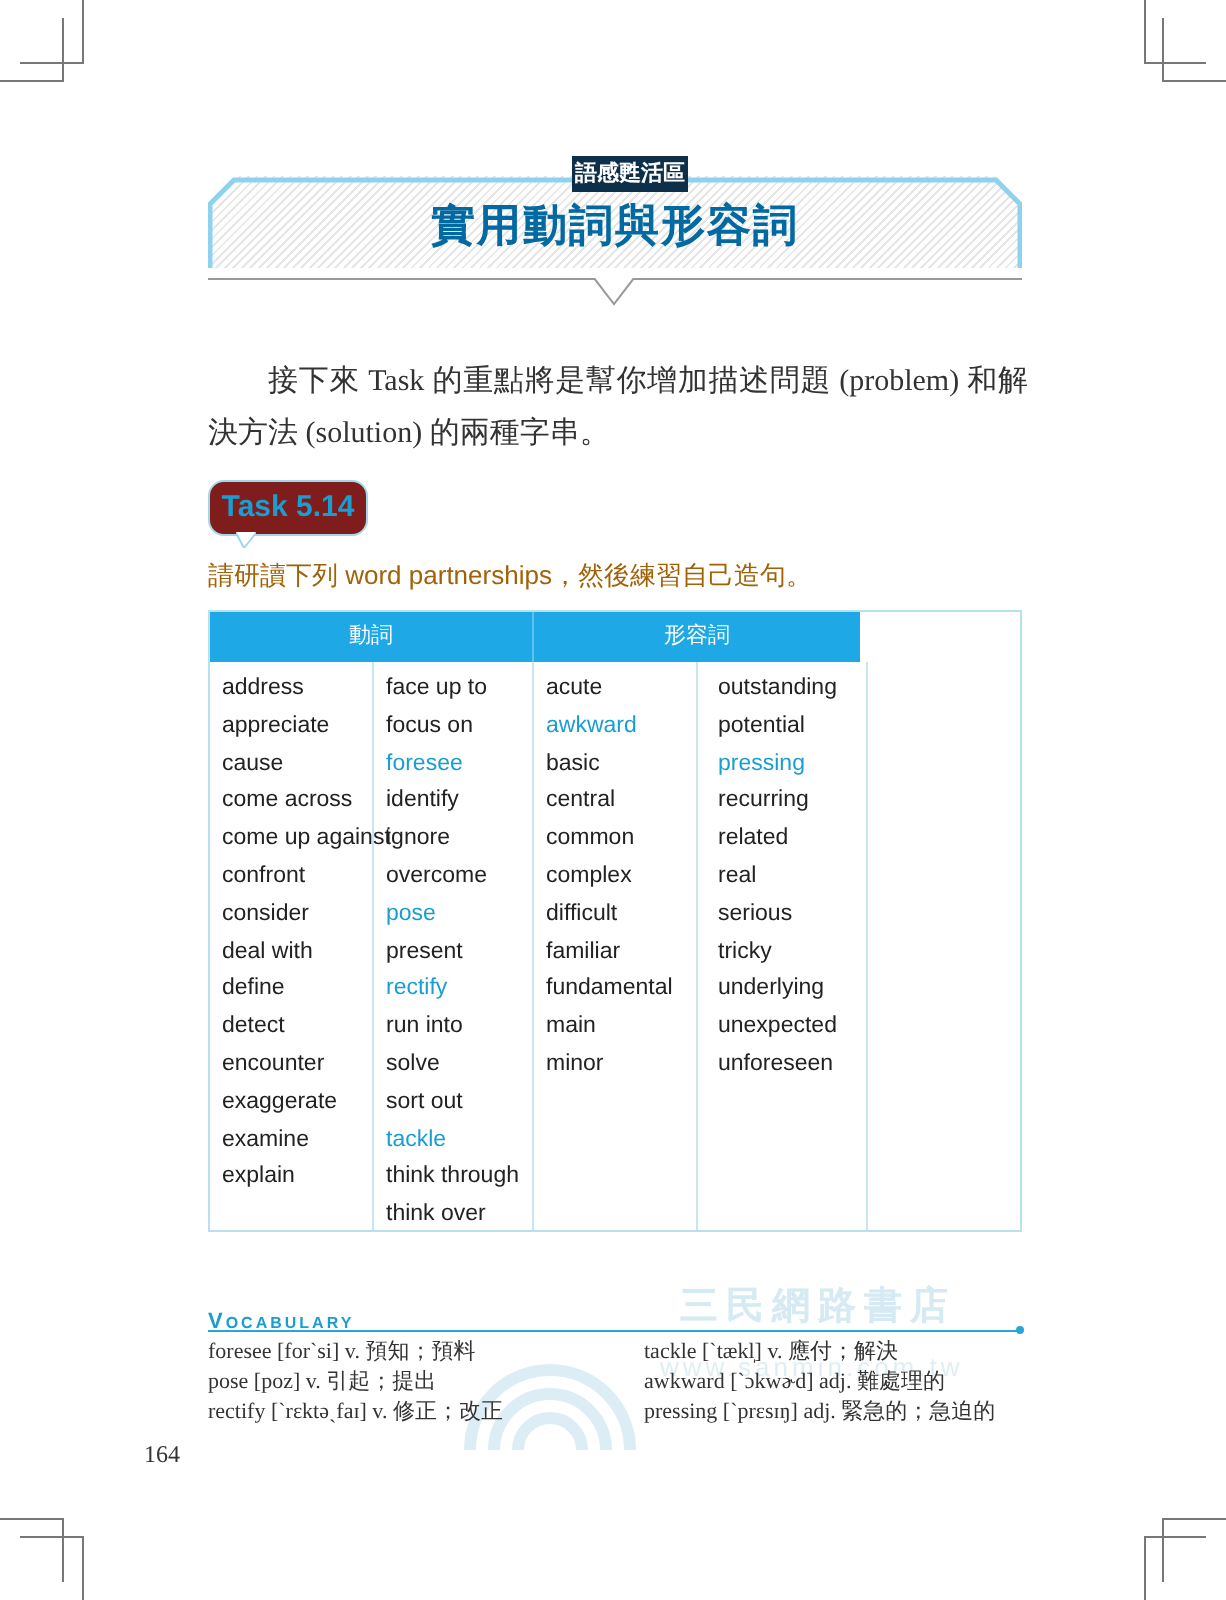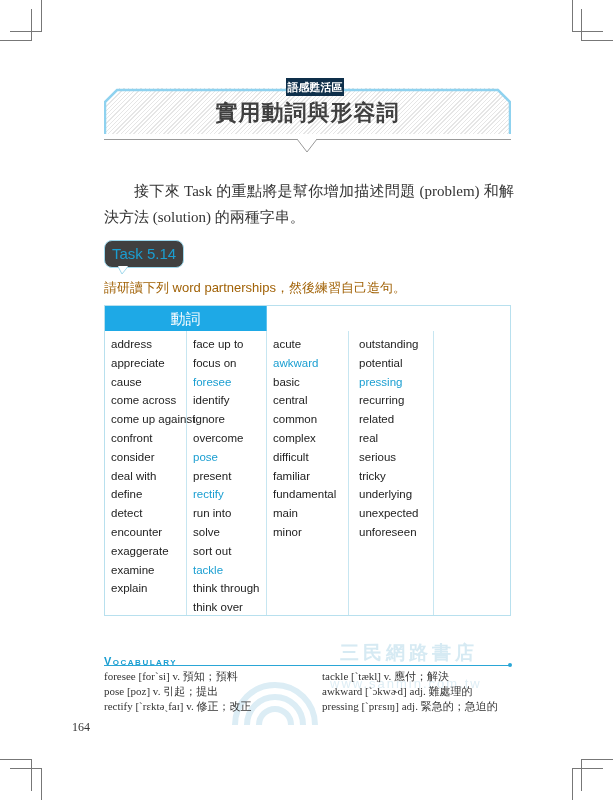--- a/index.html
+++ b/index.html
@@ -7,33 +7,33 @@
          font-family:"Liberation Sans", sans-serif; color:#222; }
   .crop { position:absolute; background:#777; }
   
   .hdr-band { position:absolute; left:104px; top:88px; width:407px; height:46px;
     background: repeating-linear-gradient(135deg, #ffffff 0 2px, #e6e6e6 2px 3px);
     clip-path: polygon(14px 0, calc(100% - 14px) 0, 100% 14px, 100% 100%, 0 100%, 0 14px); }
   .hdr-frame { position:absolute; left:104px; top:88px; width:407px; height:46px; }
   .hdr-tag { position:absolute; left:286px; top:78px; width:58px; height:18px; background:#0e2f4a;
     color:#fff; font-size:11px; font-weight:bold; text-align:center; line-height:18px; }
   .hdr-title { position:absolute; left:104px; top:98px; width:407px; text-align:center;
-    font-size:22px; font-weight:bold; color:#404040; letter-spacing:1px; }
+    font-size:22px; font-weight:bold; color:#0369a1; letter-spacing:1px; }
   .hdr-line { position:absolute; left:104px; top:139px; width:407px; height:1px; background:#999; }
   .hdr-notch { position:absolute; left:297px; top:139px; width:20px; height:14px; }
   
   .intro { position:absolute; left:104px; top:178px; width:410px; font-family:"Liberation Serif", serif;
     font-size:15px; line-height:26px; color:#333; text-indent:30px; text-align:justify; }
   .task { position:absolute; left:104px; top:240px; width:78px; height:26px; border:1px solid #9fd8ec;
-    border-radius:8px; color:#1a9ed1; font-weight:normal; font-size:15px; text-align:center; line-height:26px; background:#404040; }
+    border-radius:8px; color:#1a9ed1; font-weight:bold; font-size:15px; text-align:center; line-height:26px; background:#7f1d1d; }
   .task-tail { position:absolute; left:118px; top:266px; width:10px; height:8px; }
   .instr { position:absolute; left:104px; top:279px; font-size:13px; color:#a16207; }
   
   .tbl { position:absolute; left:104px; top:305px; width:407px; height:311px; border:1px solid #b8e0ee; box-sizing:border-box; }
-  .th { position:absolute; top:0; height:25px; background:#1ea9e6; color:#fff; font-size:15px; text-align:center; line-height:25px; }
+  .th { position:absolute; top:0; height:25px; background:#1ea9e6; color:#fff; font-size:11px; text-align:center; line-height:25px; }
   .col { position:absolute; top:25px; bottom:0; border-right:1px solid #c7e6f1; box-sizing:border-box; padding-top:4px; }
   .col div { font-size:11.5px; height:18.8px; line-height:18.8px; padding-left:6px; color:#222; white-space:nowrap; }
   .col div.hl { color:#1a9ed1; font-weight:normal; }
   .side { position:absolute; left:325px; top:0; right:0; bottom:0; text-align:center; }
   .side .w { position:absolute; left:0; right:0; top:138px; font-weight:bold; font-size:13px; }
   .side .s { position:absolute; left:0; right:0; top:158px; font-size:12px; }
   
   .voc-title { position:absolute; left:104px; top:655px; font-size:11px; font-weight:bold; color:#1a9ed1; letter-spacing:1.5px; font-variant:small-caps; }
   .voc-line { position:absolute; left:104px; top:665px; width:407px; height:1px; background:#2aa6d6; }
   .voc-dot { position:absolute; left:508px; top:663px; width:4px; height:4px; border-radius:50%; background:#2aa6d6; }
@@ -79,20 +79,21 @@
 
 <div class="task">Task  5.14</div>
 <svg class="task-tail" viewBox="0 0 10 8" width="10" height="8">
   <polygon points="0,0 10,0 4,8" fill="#fff"></polygon>
   <polyline points="0,0.5 4,8 10,0.5" fill="none" stroke="#9fd8ec" stroke-width="1"></polyline>
 </svg>
 <div class="instr">請研讀下列 word partnerships，然後練習自己造句。</div>
 
 <div class="tbl">
   <div class="th" style="left:0;width:162px;border-right:1px solid #5cc2ee;box-sizing:border-box;">動詞</div>
+  <div class="th" style="left:162px;width:163px;">形容詞</div>
 
   <div class="col" style="left:0;width:82px;">
     <div>address</div>
     <div>appreciate</div>
     <div>cause</div>
     <div>come across</div>
     <div>come up against</div>
     <div>confront</div>
     <div>consider</div>
     <div>deal with</div>

